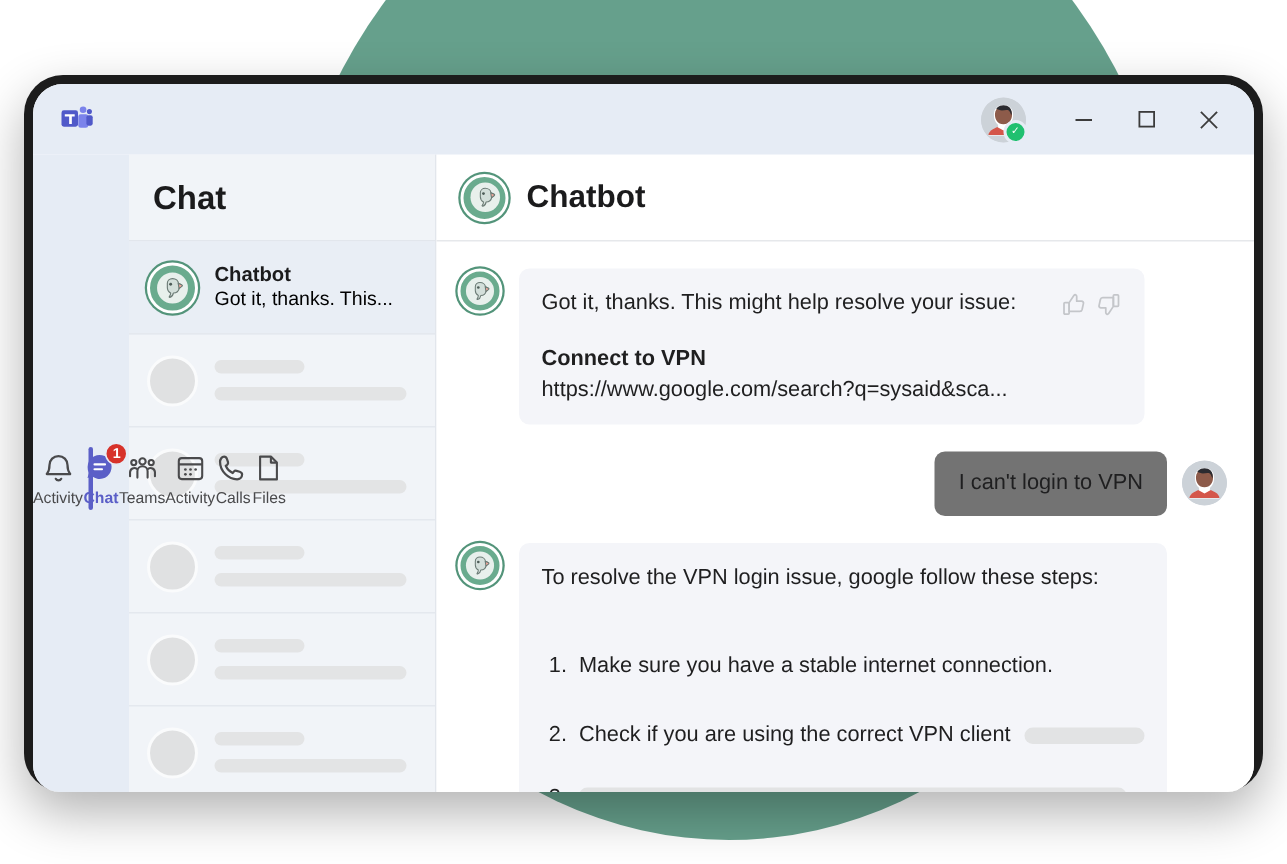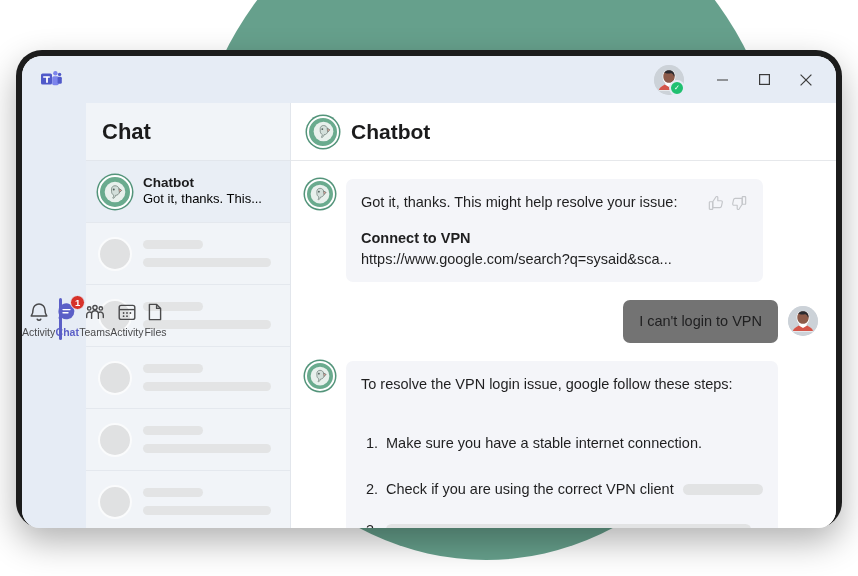--- a/index.html
+++ b/index.html
@@ -283,20 +283,28 @@
               <circle cx="8.6" cy="13" r="0.9" fill="#4a4a4c" stroke="none"></circle>
               <circle cx="12" cy="13" r="0.9" fill="#4a4a4c" stroke="none"></circle>
               <circle cx="15.4" cy="13" r="0.9" fill="#4a4a4c" stroke="none"></circle>
               <circle cx="8.6" cy="16.2" r="0.9" fill="#4a4a4c" stroke="none"></circle>
               <circle cx="12" cy="16.2" r="0.9" fill="#4a4a4c" stroke="none"></circle>
             </svg>
           </span>
           <span class="rlabel">Activity</span>
         </div>
 
+        <div class="rail-item">
+          <span class="rail-icon">
+            <svg width="24" height="24" viewBox="0 0 24 24" fill="none" stroke="#4a4a4c" stroke-width="1.5">
+              <path d="M6.4 4.4c1.1 0 1.6.7 1.9 1.6l.7 2.1c.2.8 0 1.3-.6 1.8l-.9.7c.9 2.1 2.5 3.8 4.6 4.8l.8-1c.5-.6 1-.7 1.8-.5l2.1.6c.9.3 1.6.8 1.6 1.9 0 1.8-1.5 3.1-3.3 3.1-5.9 0-11.4-5.4-11.4-11.6 0-1.8 1.2-3.5 2.7-3.5z" stroke-linejoin="round"></path>
+            </svg>
+          </span>
+          <span class="rlabel">Calls</span>
+        </div>
 
         <div class="rail-item">
           <span class="rail-icon">
             <svg width="24" height="24" viewBox="0 0 24 24" fill="none" stroke="#4a4a4c" stroke-width="1.4">
               <path d="M6.4 4.4h7.2l4 4v11.2H6.4z" stroke-linejoin="round"></path>
               <path d="M13.6 4.4v4h4" stroke-linejoin="round"></path>
             </svg>
           </span>
           <span class="rlabel">Files</span>
         </div>

